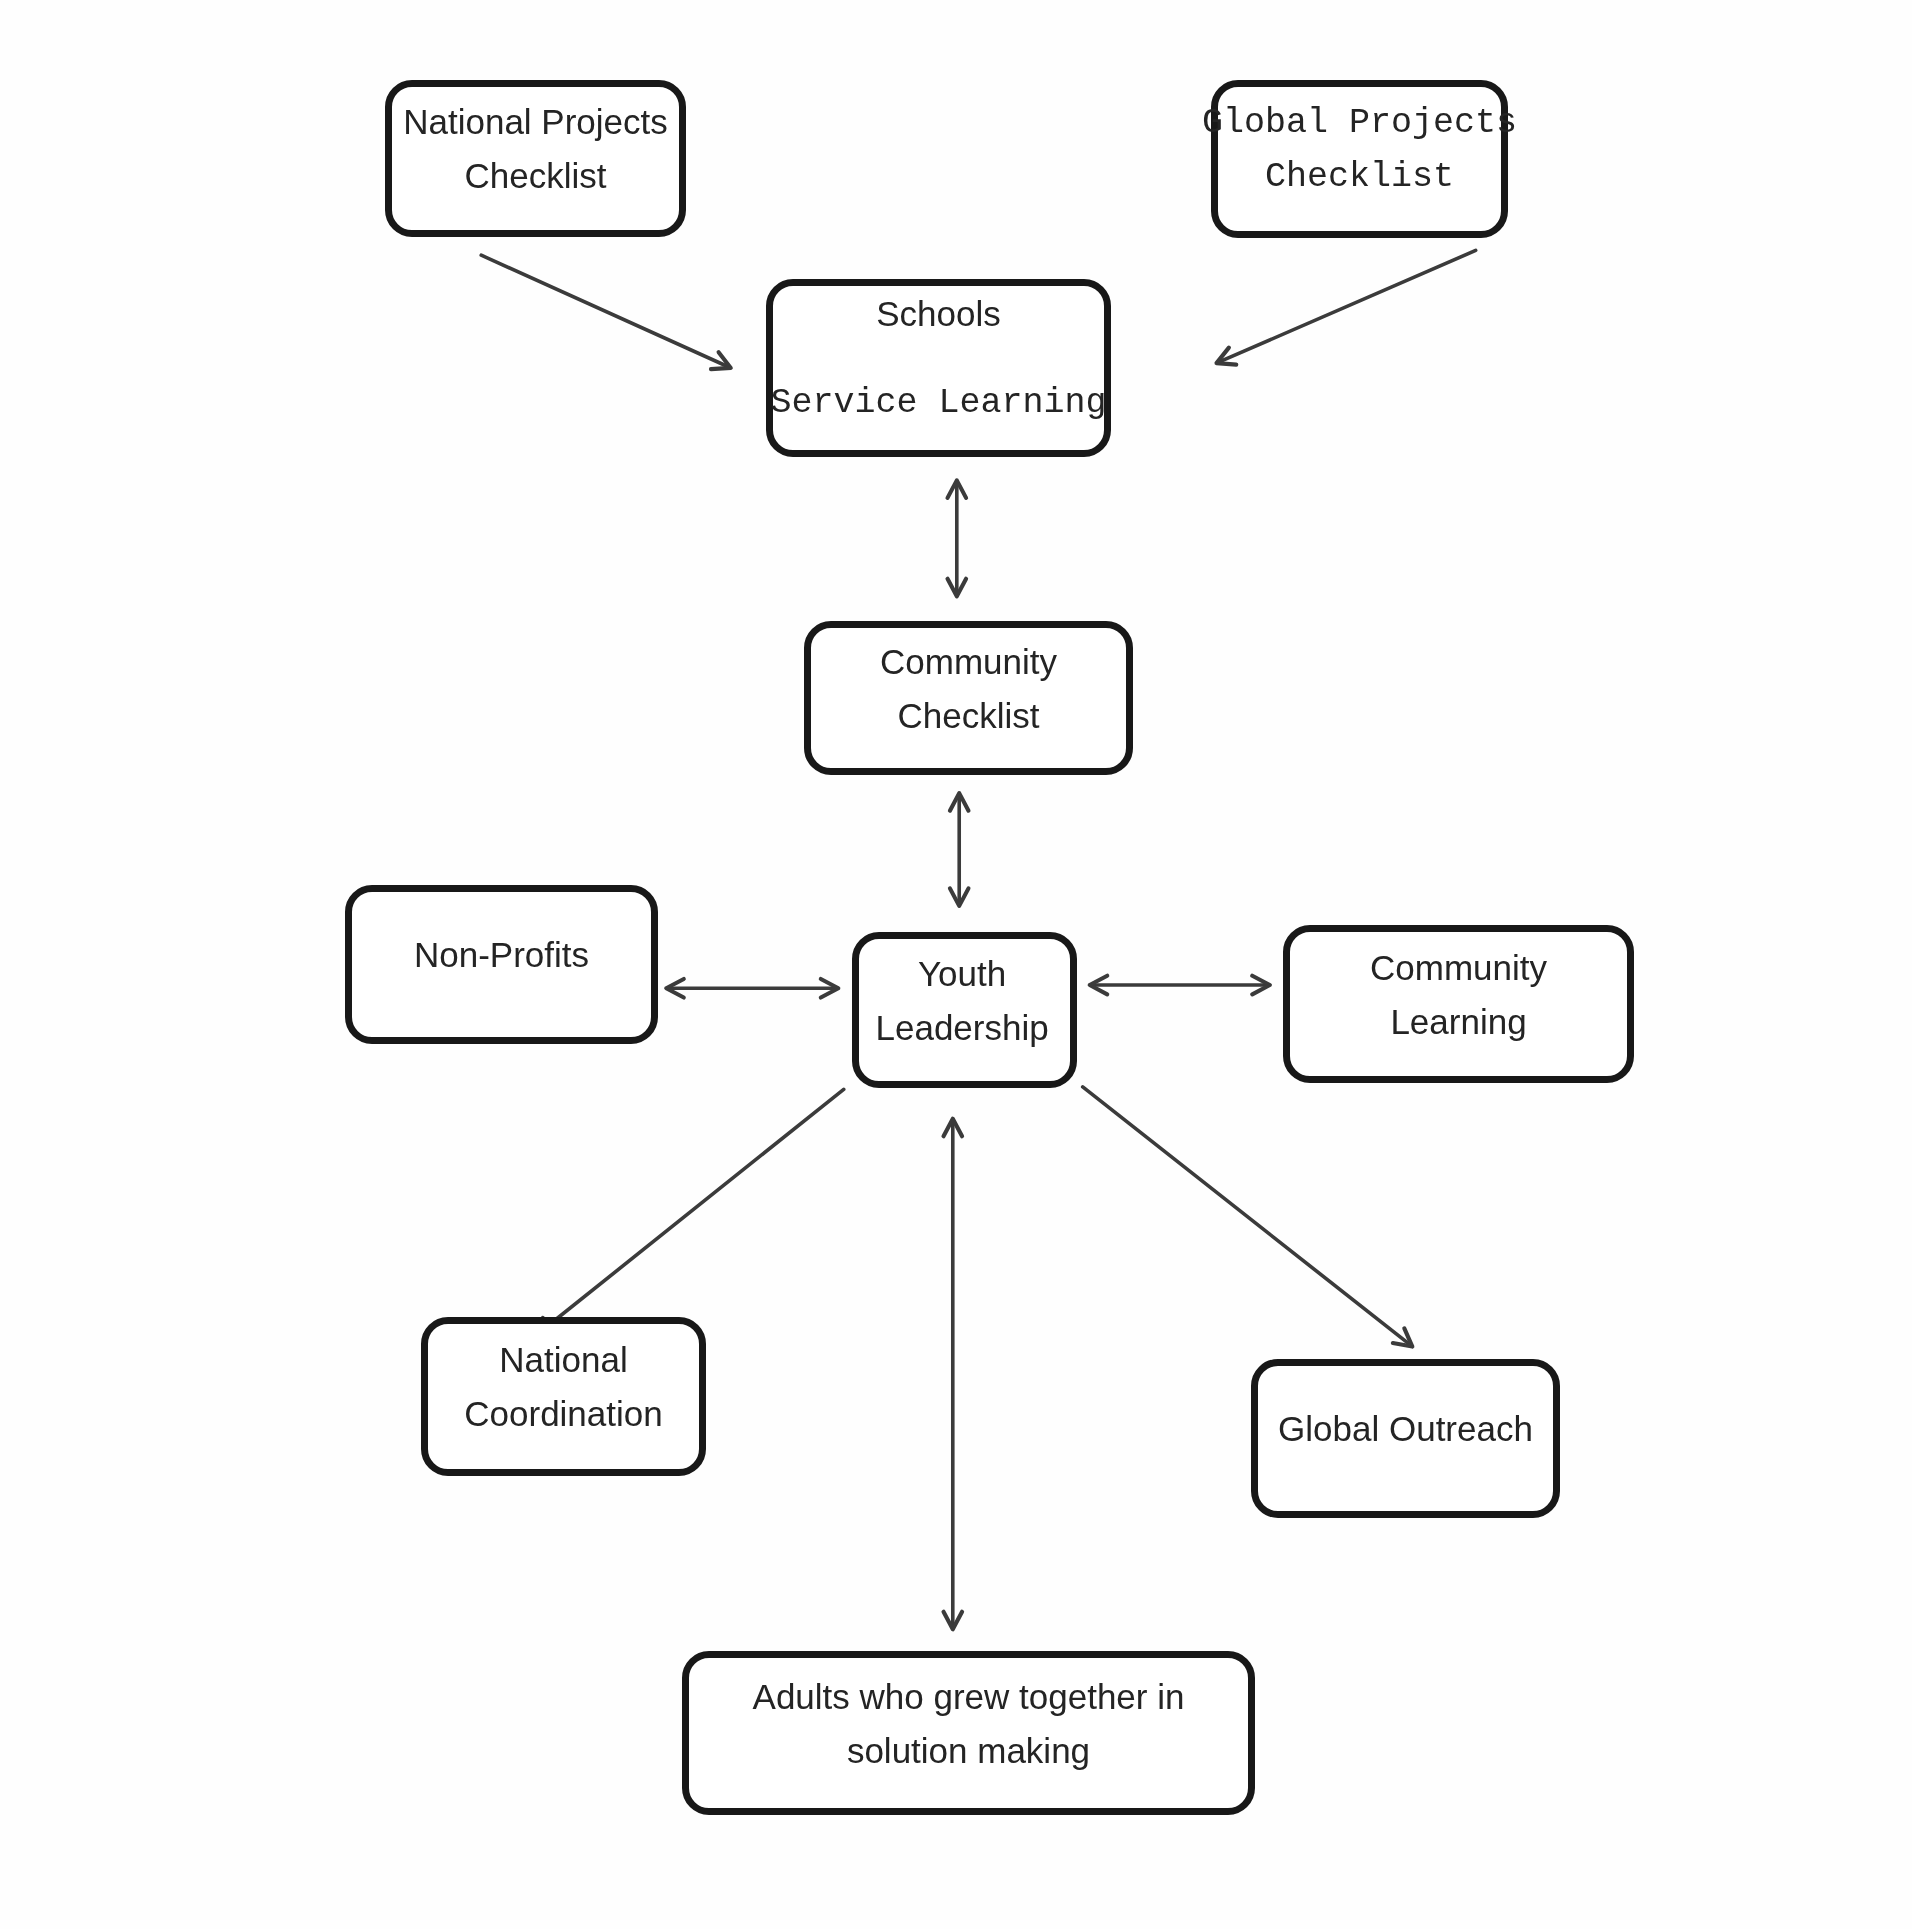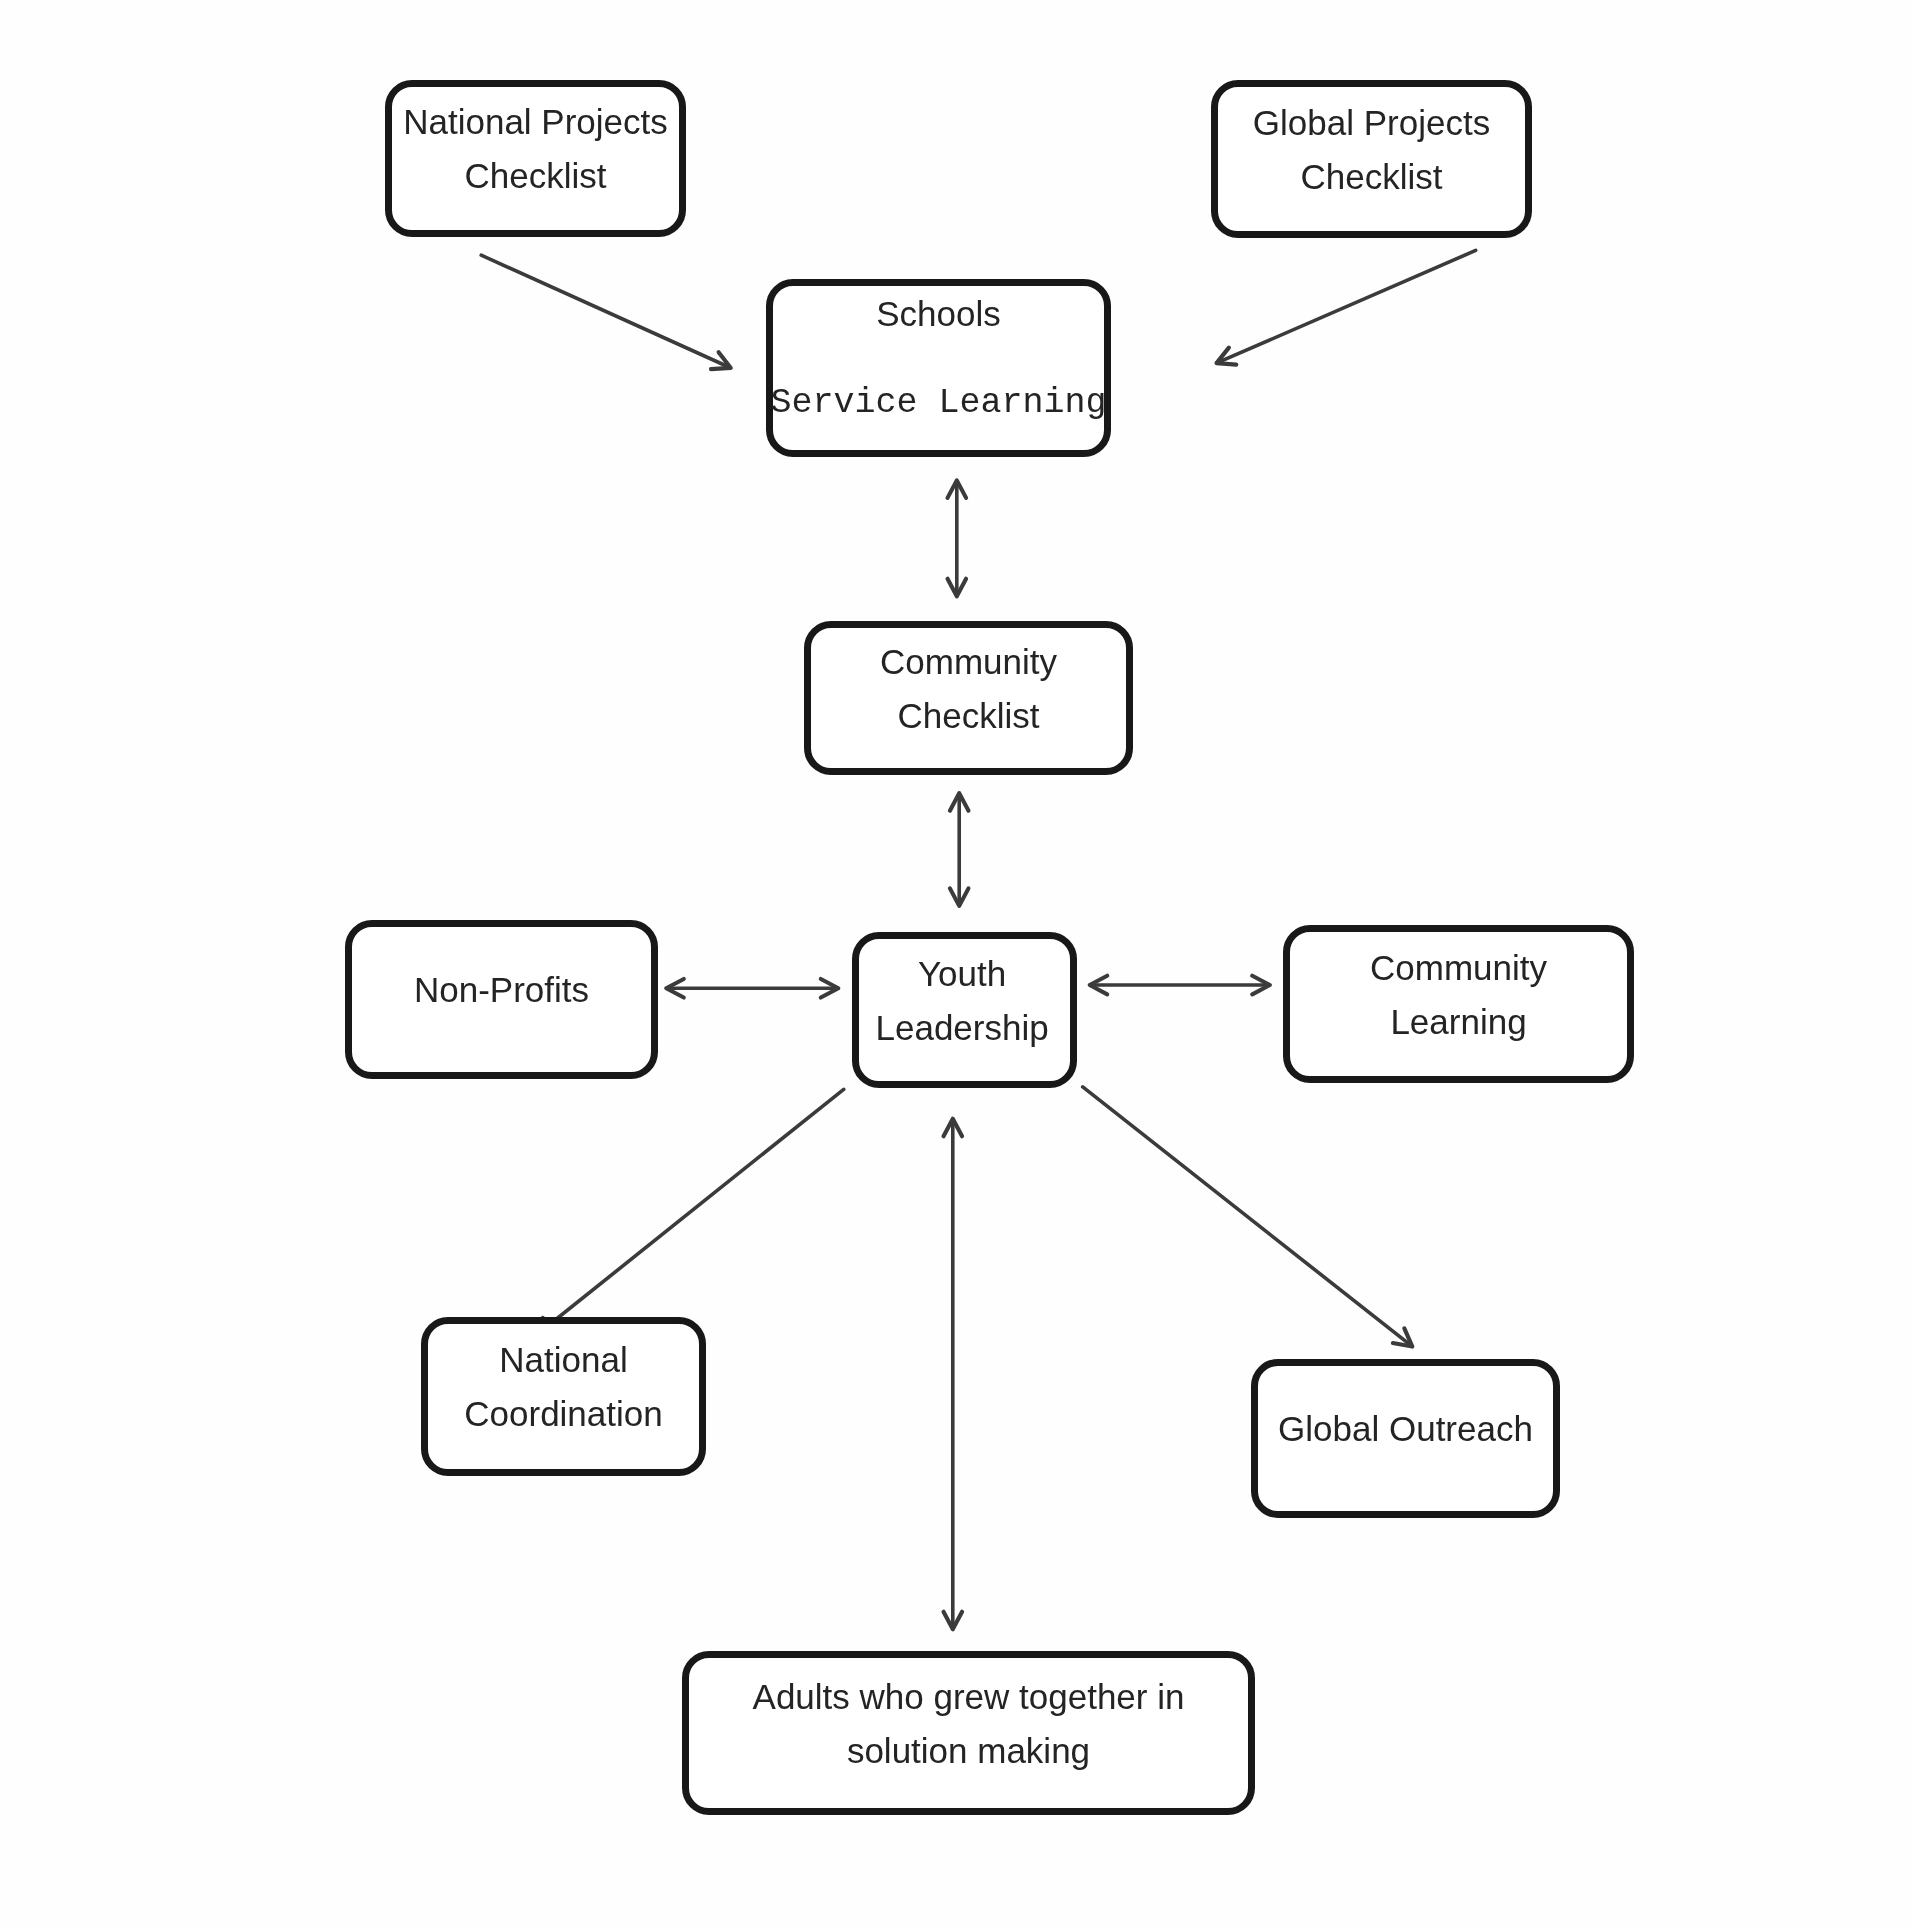--- a/index.html
+++ b/index.html
@@ -45,25 +45,25 @@
     gap: 8px;
   }
   .nline {
     font-size: 35px;
     line-height: 46px;
     color: #242424;
     white-space: nowrap;
   }
   
   .n-npc     { left: 385px;  top: 80px;  width: 301px; height: 157px; }
-  .n-gpc     { left: 1211px; top: 80px;  width: 321px; height: 158px; }
+  .n-gpc     { left: 1211px; top: 80px;  width: 297px; height: 158px; font-family: Liberation Mono, monospace; }
   .n-schools { left: 766px;  top: 279px;  width: 345px; height: 178px; padding-bottom: 27px; }
   .n-schools .nline + .nline { margin-top: 35px; font-family: Liberation Mono, monospace; }
   .n-cc      { left: 804px; top: 621px;  width: 329px; height: 154px; }
-  .n-nonp    { left: 345px;  top: 920px; width: 313px; height: 159px; }
+  .n-nonp    { left: 345px;  top: 885px; width: 313px; height: 159px; }
   .n-youth   { left: 852px; top: 932px; width: 225px; height: 156px; padding-left: 0; padding-right: 4.8px; }
   .n-cm      { left: 1283px; top: 925px; width: 351px; height: 158px; }
   .n-nc      { left: 421px;  top: 1317px; width: 285px; height: 159px; border-radius: 27px; }
   .n-go      { left: 1251px; top: 1359px; width: 309px; height: 159px; }
   .n-adults  { left: 682px;  top: 1651px; width: 573px; height: 164px; }
 </style>
 </head>
 <body>
 
 <div class="canvas">

